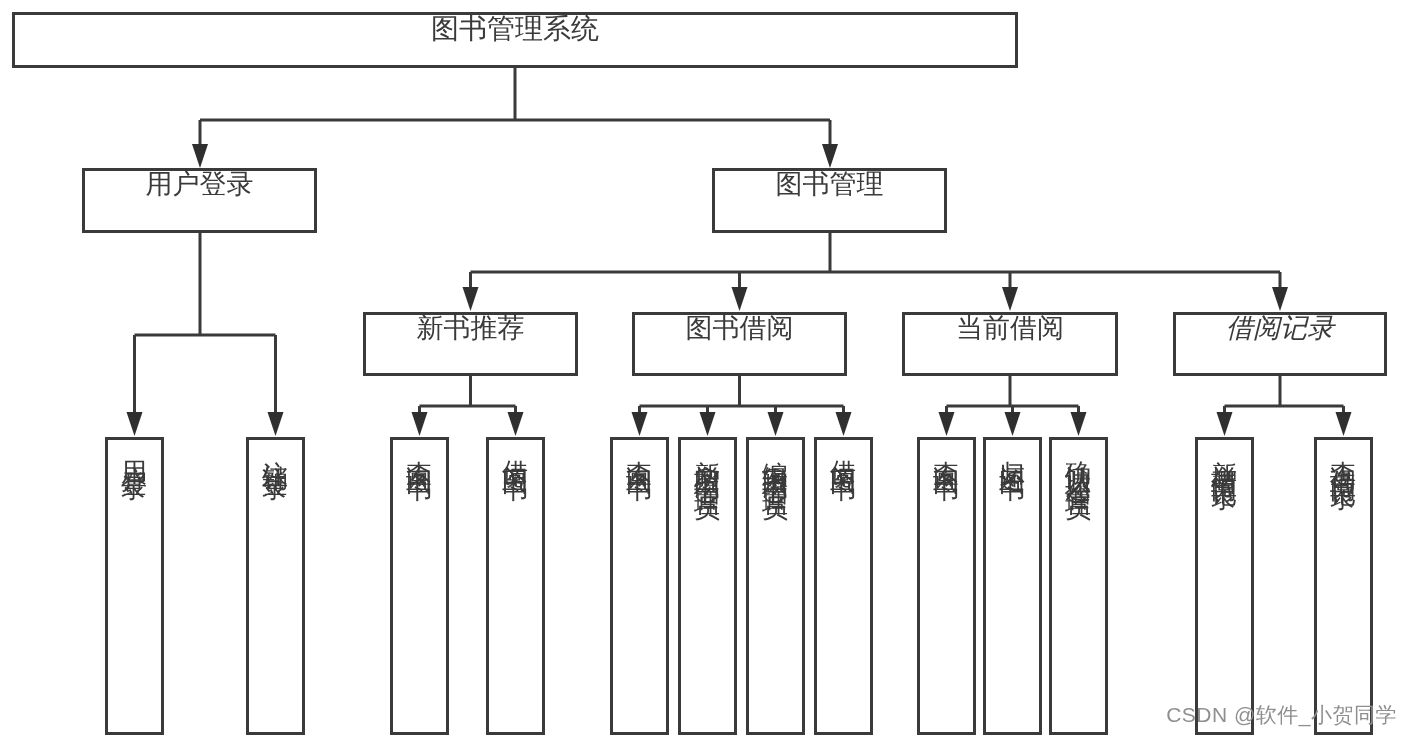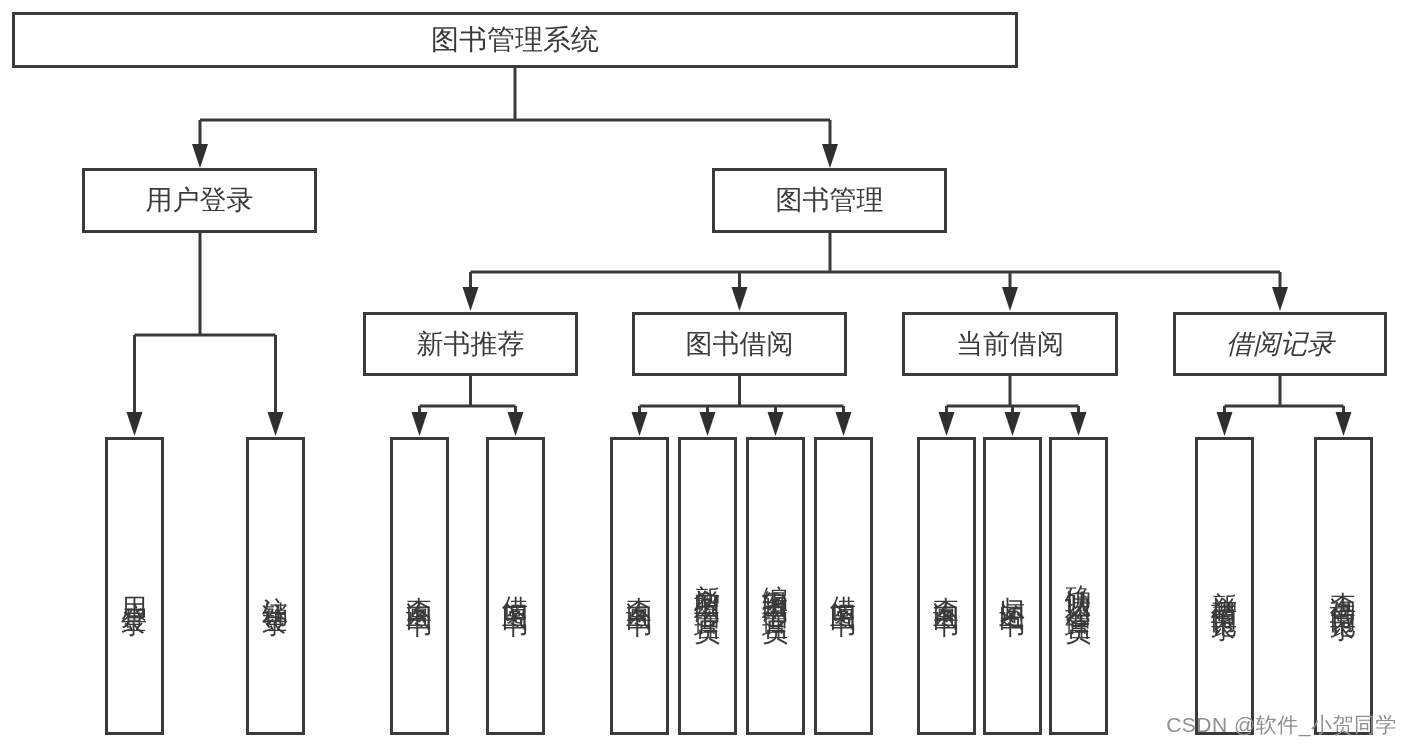--- a/index.html
+++ b/index.html
@@ -11,31 +11,31 @@
   html,body{margin:0;padding:0;background:var(--bg);}
   .canvas{
     position:relative;width:1405px;height:747px;background:var(--bg);
     font-family:"Liberation Sans","DejaVu Sans",sans-serif;overflow:hidden;
   }
   svg.connectors{position:absolute;left:0;top:0;width:1405px;height:747px;}
   svg.connectors path.wire{stroke:var(--line);stroke-width:3;fill:none;}
   svg.connectors path.head{fill:#2f2f2f;stroke:none;}
   .node{
     position:absolute;background:#fff;border:3px solid var(--line);
-    box-sizing:border-box;display:flex;align-items:center;justify-content:center;
+    box-sizing:border-box;display:flex;align-items:flex-start;justify-content:center;
     color:var(--text);
   }
   .node.h span{font-size:27px;line-height:1;white-space:nowrap;}
   .node.root span{font-size:28px;}
   .node.v span{
     writing-mode:vertical-rl;text-orientation:mixed;
     font-size:26px;line-height:1;letter-spacing:5px;
   }
   .watermark{
-    position:absolute;right:8px;bottom:8px;z-index:5;
+    position:absolute;right:8px;bottom:18px;z-index:5;
     font-size:21px;color:var(--watermark);letter-spacing:.5px;white-space:nowrap;
   }
 </style>
 </head>
 <body>
 
 <div class="canvas">
 
   <svg class="connectors" viewBox="0 0 1405 747">
 

